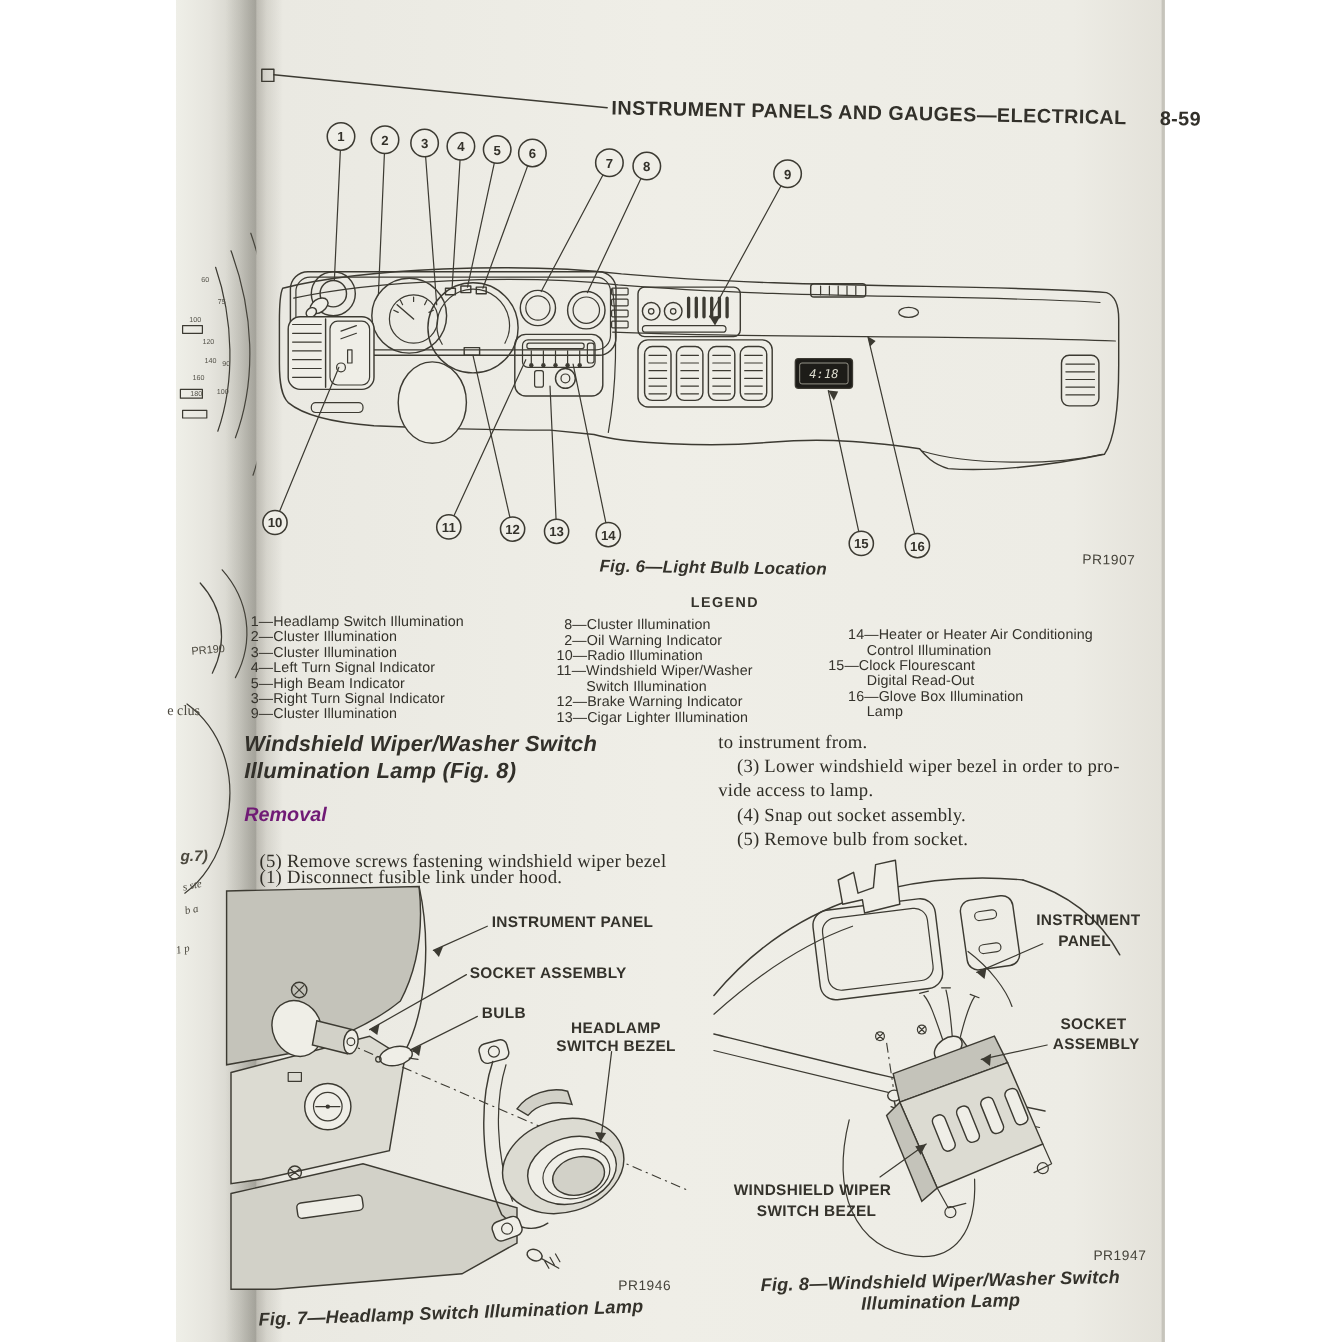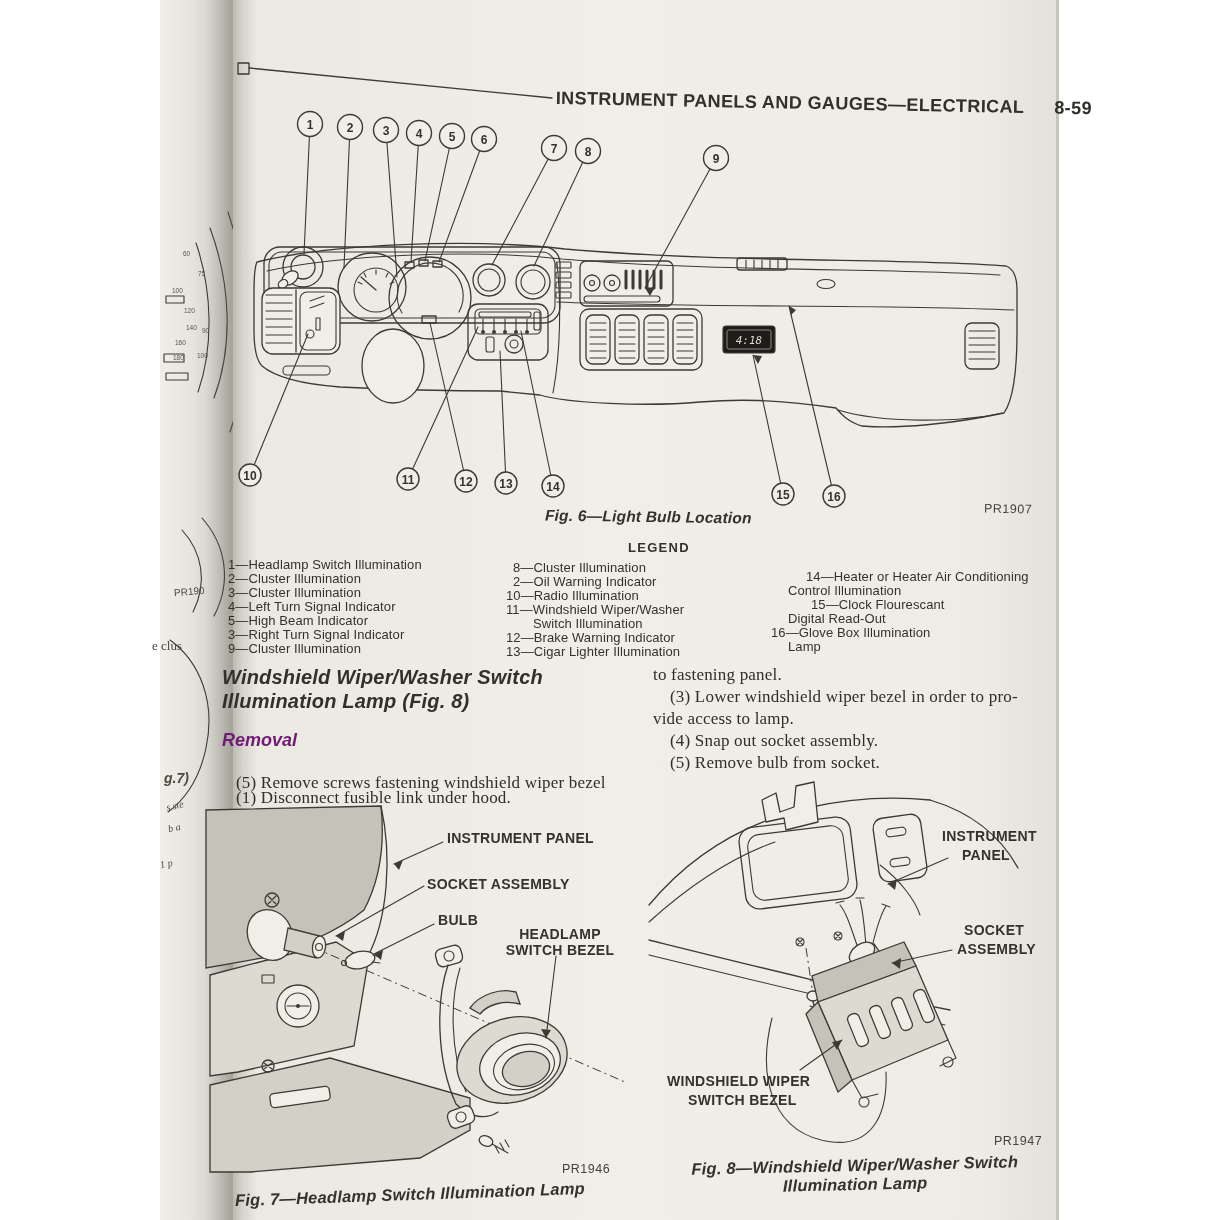--- a/index.html
+++ b/index.html
@@ -325,33 +325,33 @@
 <div class="t leg" style="left:228px;top:613px">5—High Beam Indicator</div>
 <div class="t leg" style="left:228px;top:627px">3—Right Turn Signal Indicator</div>
 <div class="t leg" style="left:228px;top:641px">9—Cluster Illumination</div>
 <div class="t leg n1" style="left:506px;top:560px">8—Cluster Illumination</div>
 <div class="t leg n1" style="left:506px;top:574px">2—Oil Warning Indicator</div>
 <div class="t leg" style="left:506px;top:588px">10—Radio Illumination</div>
 <div class="t leg" style="left:506px;top:602px">11—Windshield Wiper/Washer</div>
 <div class="t leg cont" style="left:506px;top:616px">Switch Illumination</div>
 <div class="t leg" style="left:506px;top:630px">12—Brake Warning Indicator</div>
 <div class="t leg" style="left:506px;top:644px">13—Cigar Lighter Illumination</div>
-<div class="t leg" style="left:806px;top:569px">14—Heater or Heater Air Conditioning</div>
+<div class="t leg" style="left:771px;top:569px">14—Heater or Heater Air Conditioning</div>
 <div class="t leg cont3" style="left:771px;top:583px">Control Illumination</div>
-<div class="t leg" style="left:811px;top:597px">15—Clock Flourescant</div>
+<div class="t leg" style="left:753px;top:597px">15—Clock Flourescant</div>
 <div class="t leg cont3" style="left:771px;top:611px">Digital Read-Out</div>
 <div class="t leg" style="left:771px;top:625px">16—Glove Box Illumination</div>
 <div class="t leg cont3" style="left:771px;top:639px">Lamp</div>
 
 <div class="t h1" style="left:222px;top:666px">Windshield Wiper/Washer Switch</div>
 <div class="t h1" style="left:222px;top:690px">Illumination Lamp (Fig. 8)</div>
 <div class="t h2" style="left:222px;top:730px">Removal</div>
 <div class="t bodytxt" style="left:236px;top:788px">(1)  Disconnect fusible link under hood.</div>
 <div class="t bodytxt" style="left:236px;top:773px">(5)  Remove screws fastening windshield wiper bezel</div>
-<div class="t bodytxt" style="left:653px;top:665px">to fastening panel.</div>
+<div class="t bodytxt" style="left:653px;top:665px">to instrument from.</div>
 <div class="t bodytxt" style="left:670px;top:687px">(3)  Lower windshield wiper bezel in order to pro-</div>
 <div class="t bodytxt" style="left:653px;top:709px">vide access to lamp.</div>
 <div class="t bodytxt" style="left:670px;top:731px">(4)  Snap out socket assembly.</div>
 <div class="t bodytxt" style="left:670px;top:753px">(5)  Remove bulb from socket.</div>
 
 <svg style="left:200px;top:795px" width="440" height="385" viewBox="200 795 440 385">
   <g>
     <path class="gdark" d="M206,810 L381,806 C385,845 380,880 364,910 C340,930 300,948 262,958 L206,968 Z"></path>
     <path class="ln" d="M381,806 C392,856 388,918 368,956"></path>
     <path class="glight" d="M210,975 L336,942 L368,962 L354,1046 L238,1072 L210,1076 Z"></path>

